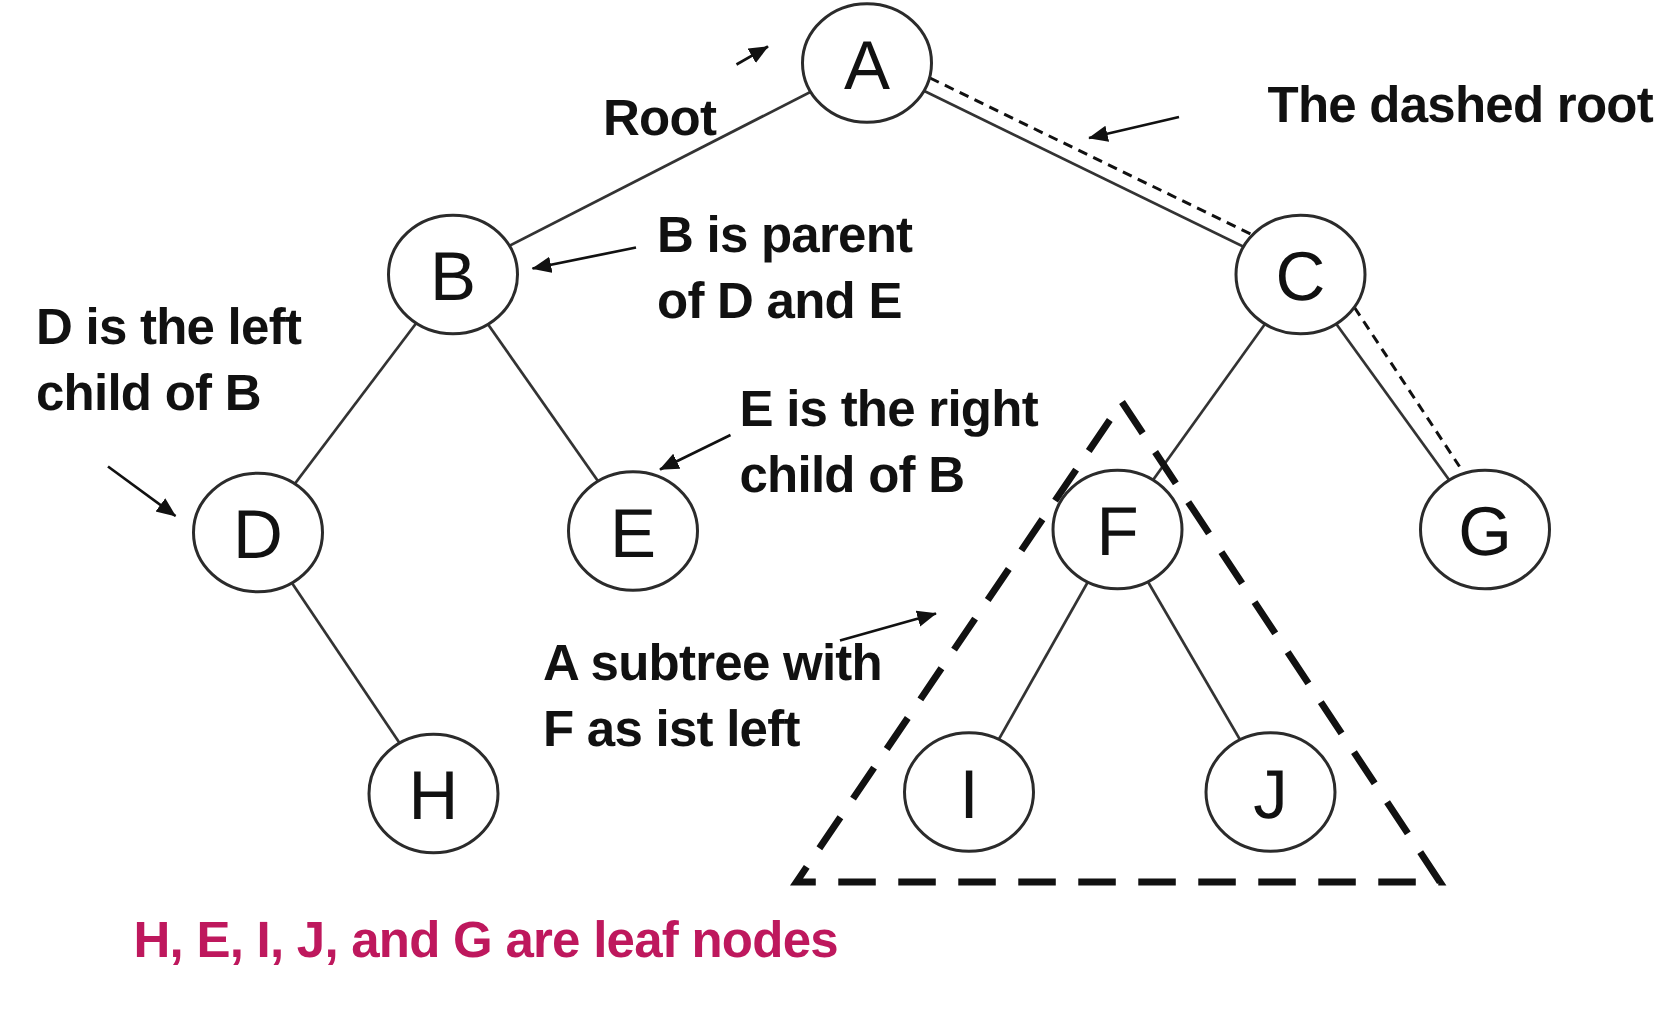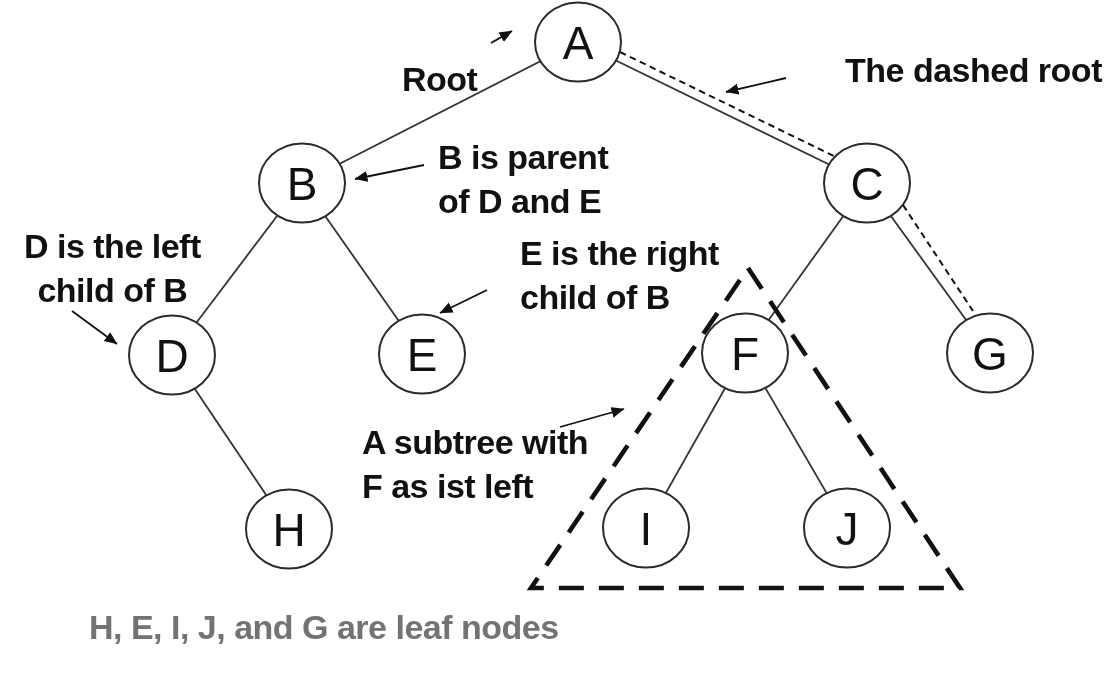--- a/index.html
+++ b/index.html
@@ -30,21 +30,21 @@
     letter-spacing: -0.5px;
   }
   .note span { display: block; }
   .caption {
     position: absolute;
     left: 89px;
     top: 605px;
     font-weight: bold;
     font-size: 34px;
     line-height: 44px;
-    color: #737373;
+    color: #be185d;
     white-space: nowrap;
     letter-spacing: -0.5px;
   }
 </style>
 </head>
 <body>
 
 <div class="stage">
 
   <svg id="diagram-svg" width="1115" height="679" viewBox="0 0 1115 679">
@@ -119,26 +119,26 @@
 
   <div class="note" style="left:845px; top:48px;">
     <span>The dashed root</span>
   </div>
 
   <div class="note" style="left:438px; top:135px;">
     <span>B is parent</span>
     <span>of D and E</span>
   </div>
 
-  <div class="note" style="left:24px; top:224px;text-align:center;">
+  <div class="note" style="left:24px; top:196px;">
     <span>D is the left</span>
     <span>child of B</span>
   </div>
 
-  <div class="note" style="left:493px; top:231px;margin-left:27px;">
+  <div class="note" style="left:493px; top:251px;">
     <span>E is the right</span>
     <span>child of B</span>
   </div>
 
   <div class="note" style="left:362px; top:420px;">
     <span>A subtree with</span>
     <span>F as ist left</span>
   </div>
 
   <div class="caption">H, E, I, J, and G are leaf nodes</div>

